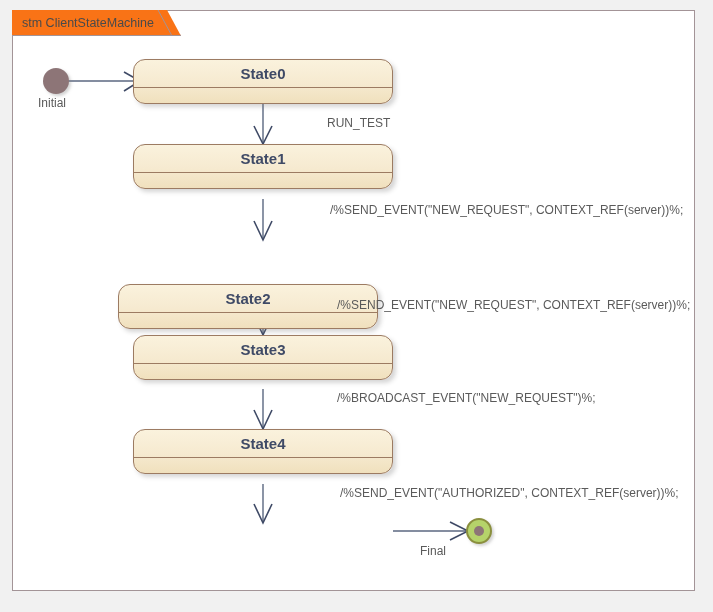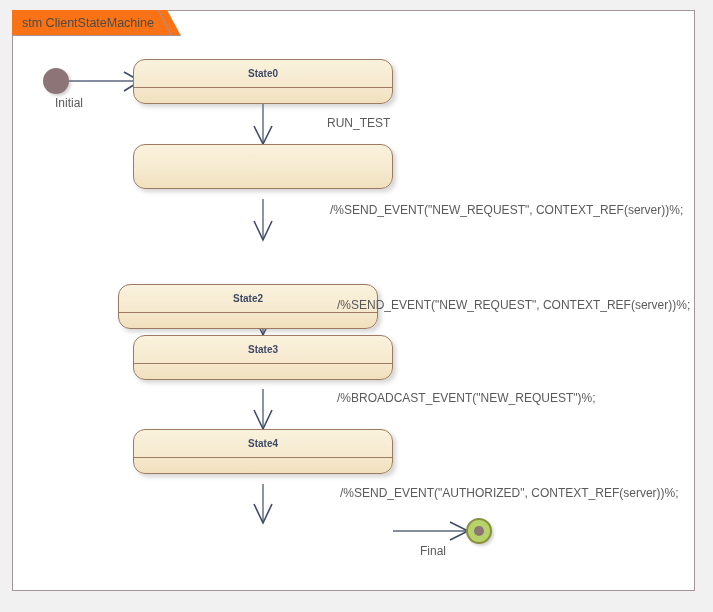--- a/index.html
+++ b/index.html
@@ -68,21 +68,21 @@
     background: linear-gradient(to bottom, #faf2dd 0%, #f6ead0 55%, #f0e0bd 100%);
     border: 1px solid #9c7b62;
     border-radius: 12px;
     box-shadow: 3px 3px 4px rgba(120, 120, 120, 0.30);
   }
   .state-title {
     height: 27px;
     line-height: 27px;
     text-align: center;
     color: #3f4a66;
-    font-size: 10px;
+    font-size: 15px;
     font-weight: bold;
     border-bottom: 1px solid #9c7b62;
   }
   .state-body {
     height: 16px;
   }
 
   
   .initial-node {
     position: absolute;
@@ -171,28 +171,29 @@
     <polyline points="254,410 263,429 272,410" fill="none" stroke="#3f4a66" stroke-width="1.6"></polyline>
 
     <line x1="263" y1="484" x2="263" y2="521" stroke="#5b6780" stroke-width="1.4"></line>
     <polyline points="254,504 263,523 272,504" fill="none" stroke="#3f4a66" stroke-width="1.6"></polyline>
 
     <line x1="393" y1="531" x2="466" y2="531" stroke="#5b6780" stroke-width="1.4"></line>
     <polyline points="450,522 468,531 450,540" fill="none" stroke="#3f4a66" stroke-width="1.6"></polyline>
   </svg>
 
   <div class="initial-node" style="left:43px; top:68px;"></div>
-  <div class="node-caption" style="left:38px; top:96px;margin-left:17px;">Initial</div>
+  <div class="node-caption" style="left:38px; top:96px;">Initial</div>
 
   <div class="state" style="left:133px; top:59px;">
     <div class="state-title">State0</div>
     <div class="state-body"></div>
   </div>
 
   <div class="state" style="left:133px; top:144px;">
+    <div class="state-title">State1</div>
     <div class="state-body"></div>
   </div>
 
   <div class="state" style="left:118px; top:240px;margin-top:44px;">
     <div class="state-title">State2</div>
     <div class="state-body"></div>
   </div>
 
   <div class="state" style="left:133px; top:335px;">
     <div class="state-title">State3</div>

